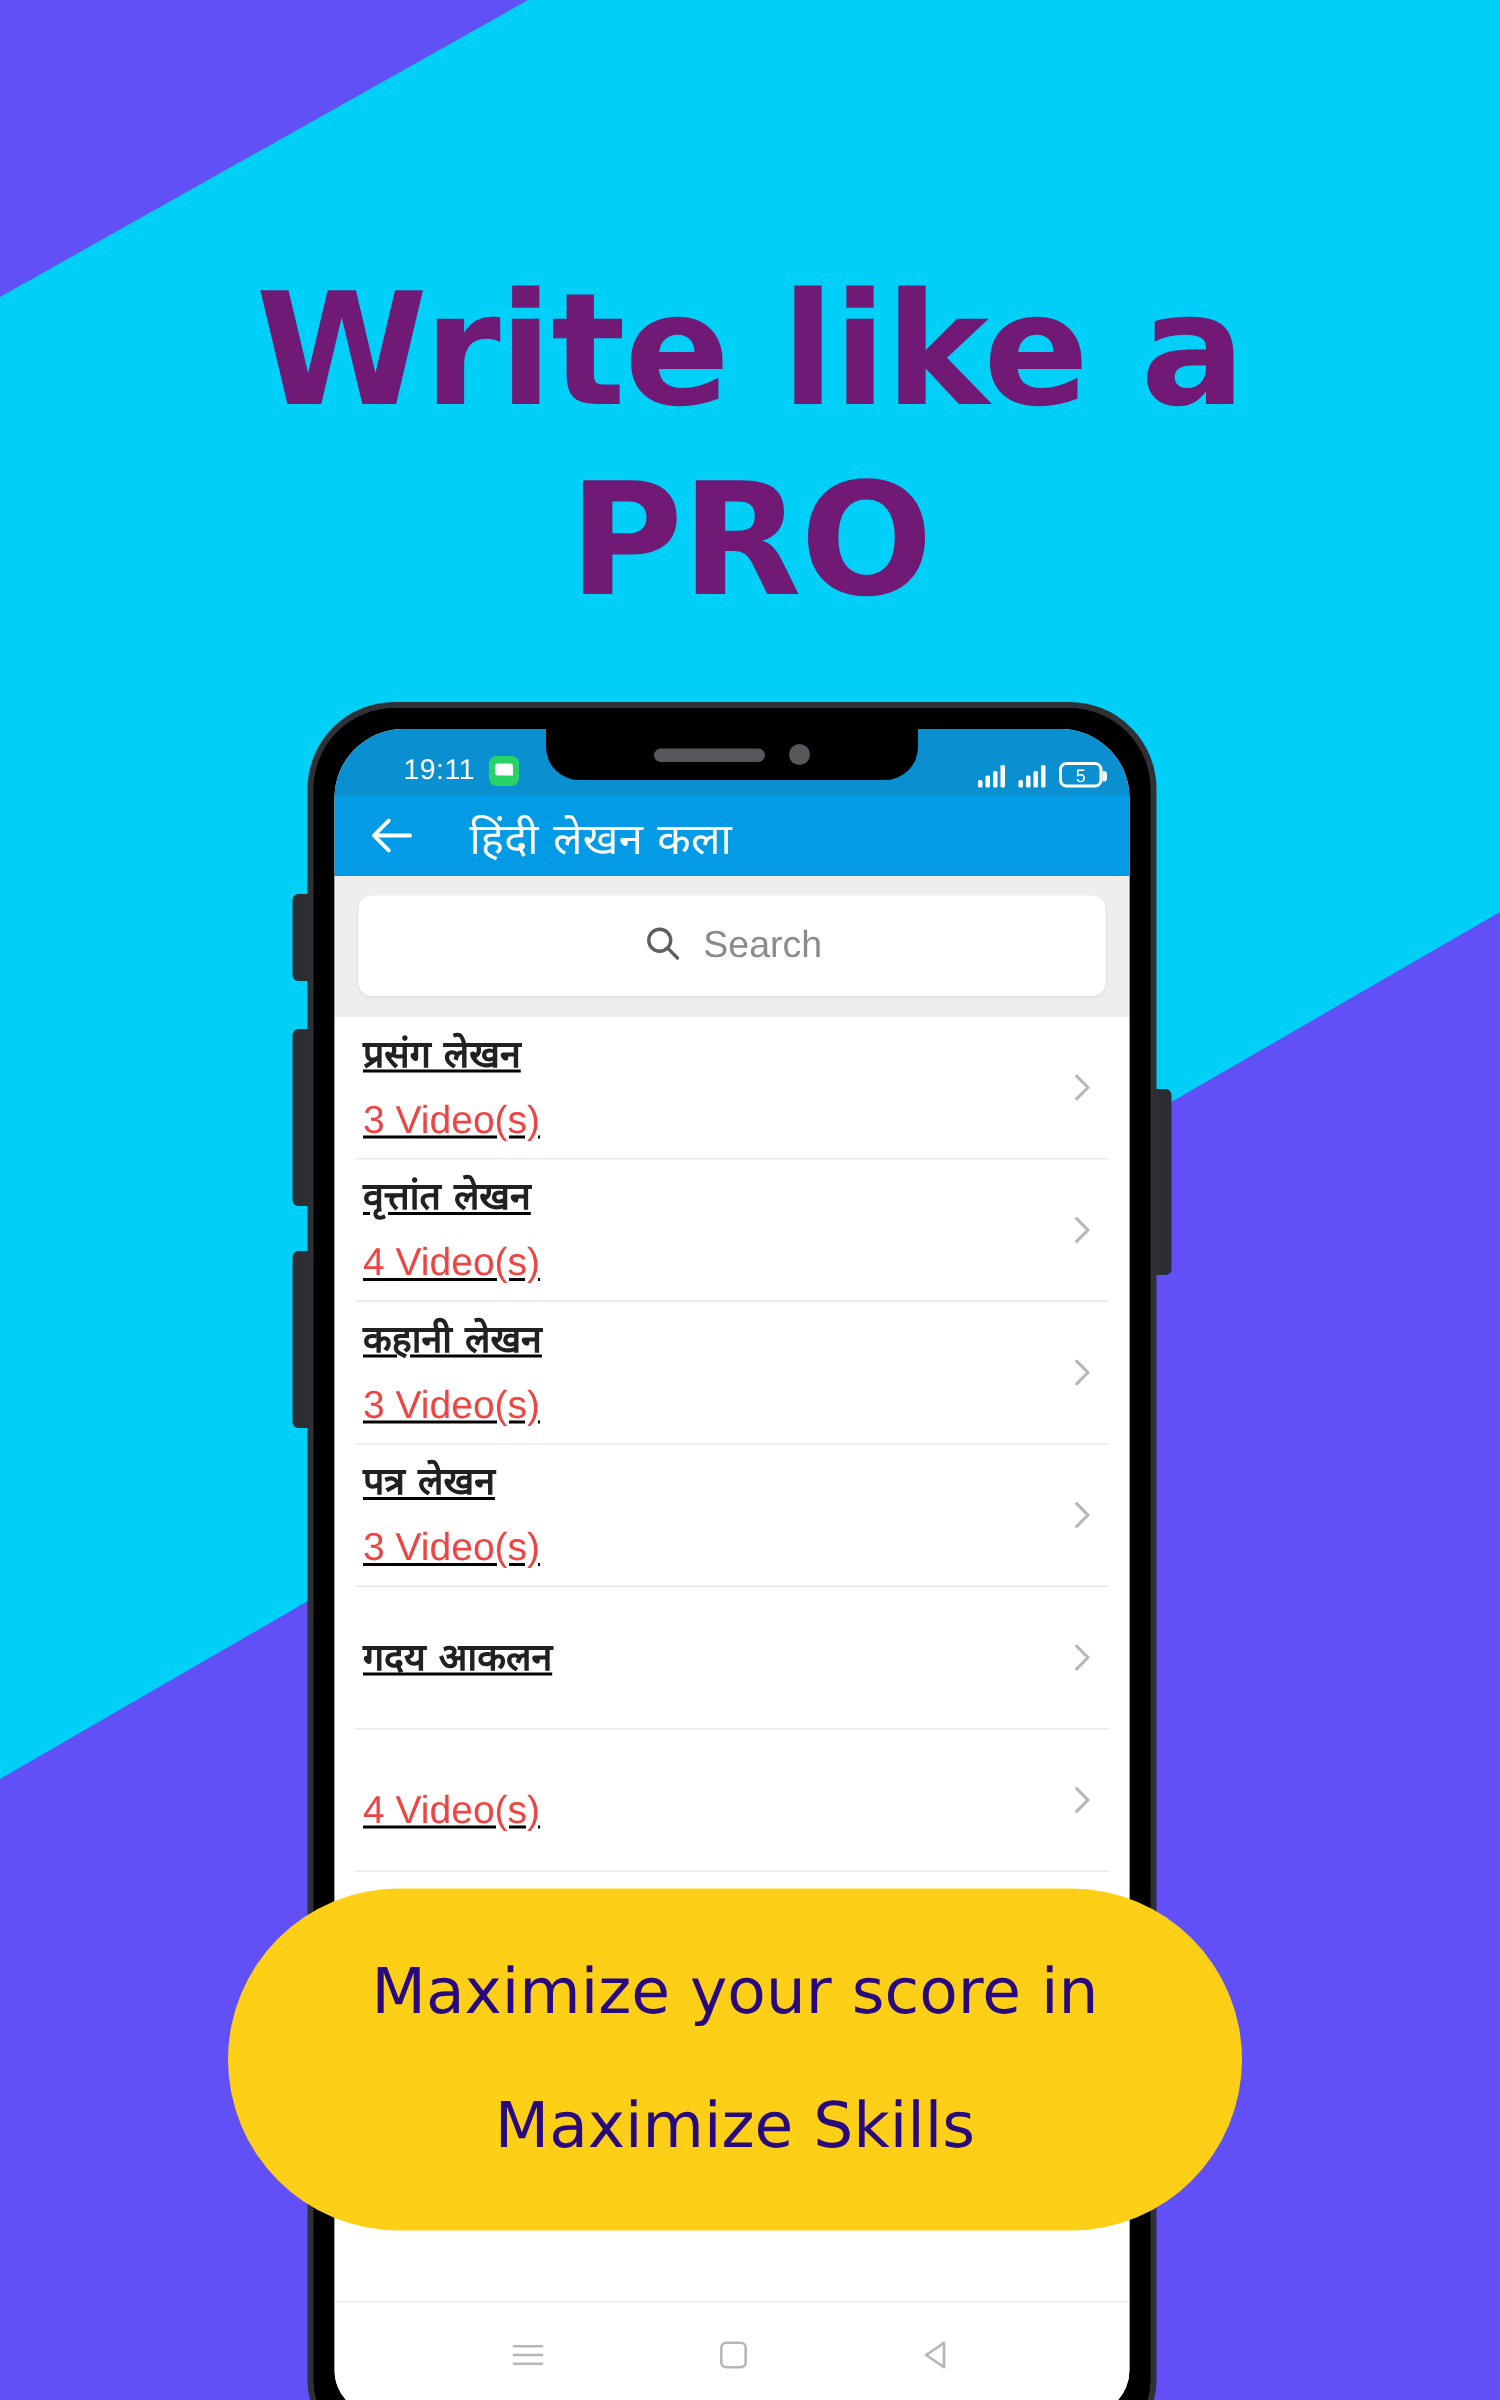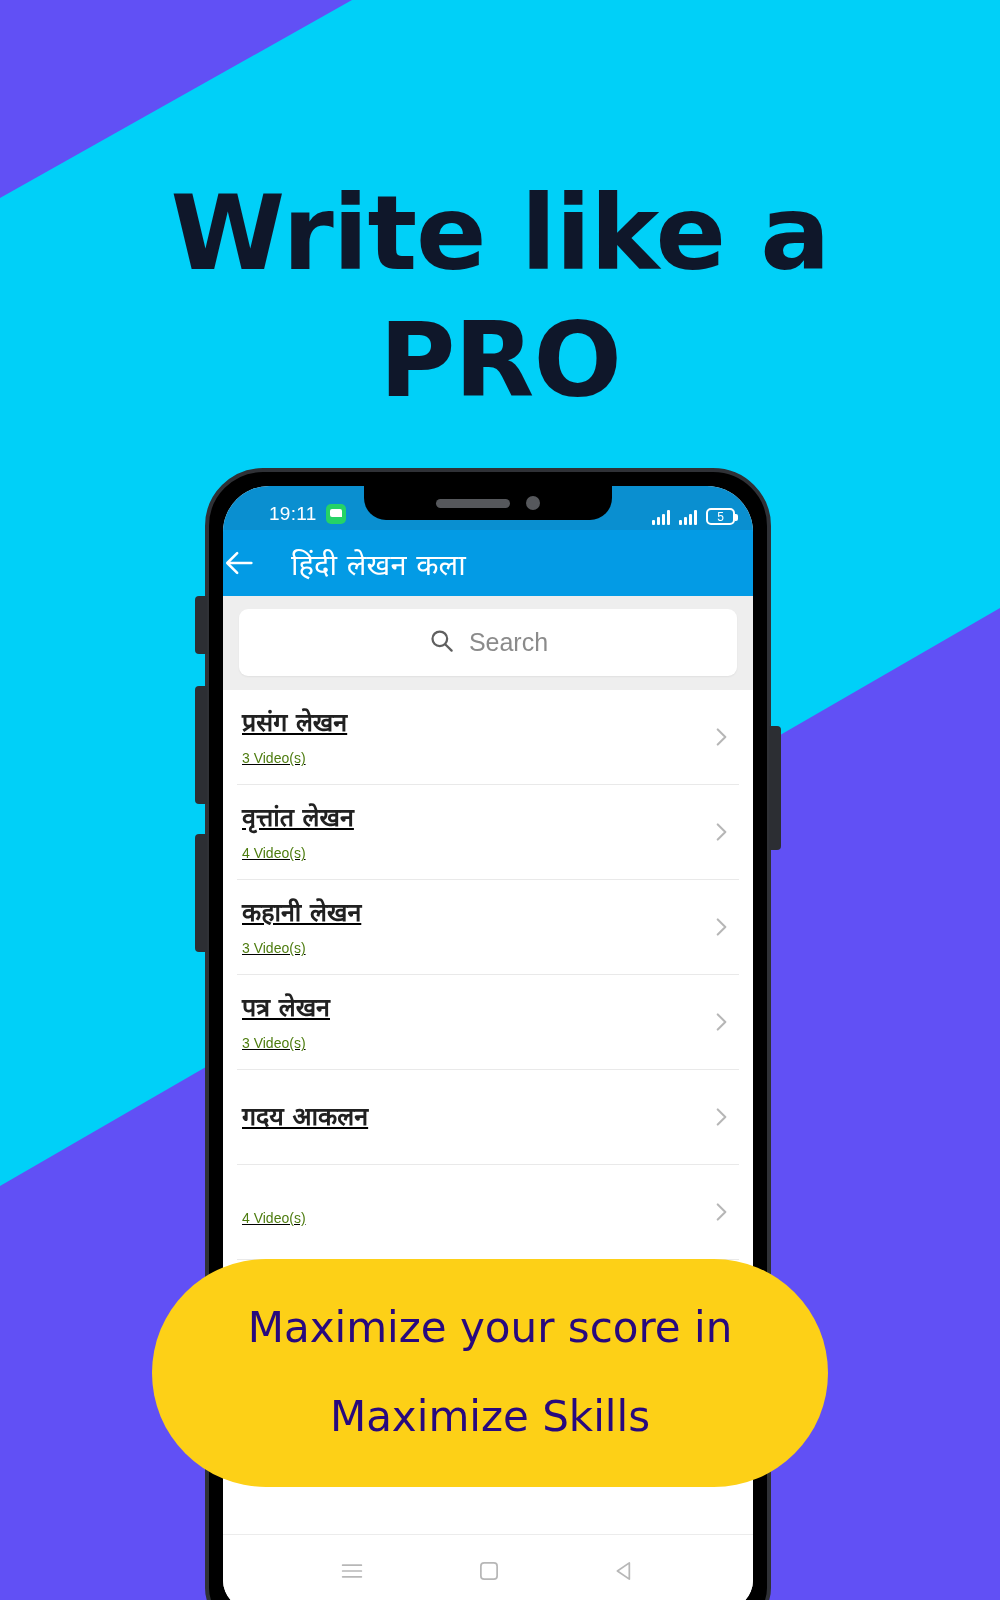--- a/index.html
+++ b/index.html
@@ -13,21 +13,21 @@
 
   
   #bg { position:absolute; inset:0; z-index:0; }
 
   
   .headline {
     position:absolute;
     left:0; right:0; top:170px;
     z-index:2;
     text-align:center;
-    color:#0f172a;
+    color:#701a75;
     font-family:"DejaVu Sans", sans-serif;
     font-weight:bold;
     font-size:104px;
     line-height:1.22;
     letter-spacing:-1px;
   }
   .headline .l2 { display:block;text-align:center; }
 
   
   .phone {
@@ -114,23 +114,24 @@
     position:relative;
   }
   .battery::after {
     content:""; position:absolute; right:-5px; top:4px;
     width:3px; height:7px; background:#fff; border-radius:0 2px 2px 0;
   }
 
   
   .appbar {
     flex:0 0 auto;
-    height:66px;
+    height:54px;
     background:#039be5;
     display:flex; align-items:center;
+    padding-left:22px;
     gap:34px;
   }
   .back-arrow { width:34px; height:34px; position:relative; cursor:pointer; }
   .back-arrow svg { display:block; }
   .appbar-title {
     color:#fff; font-size:29px; font-weight:400;
     font-family:"DejaVu Sans", sans-serif;
     letter-spacing:.2px;
   }
 
@@ -164,21 +165,21 @@
     cursor:pointer;
     text-decoration:underline;
   }
   .list-item:first-child { border-top:none; }
   .li-text { flex:1 1 auto; padding-left:5px; }
   .li-title {
     font-size:25px; color:#212121; font-weight:bold;
     font-family:"DejaVu Sans", sans-serif;
     line-height:1.22;
   }
-  .li-sub { font-size:14px; color:#4d7c0f; margin-top:12px; }
+  .li-sub { font-size:26px; color:#ef4444; margin-top:12px; }
   .chev { flex:0 0 auto; width:26px; height:26px; margin-right:5px; opacity:.5; }
 
   
   .navbar {
     flex:0 0 auto;
     height:76px;
     background:#fff;
     border-top:1px solid #ececec;
     display:flex; align-items:center; justify-content:space-around;
     padding:0 60px;

